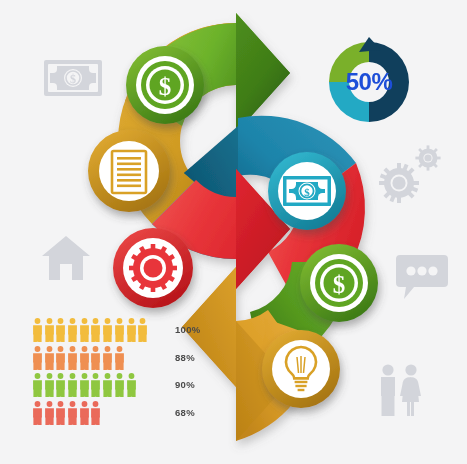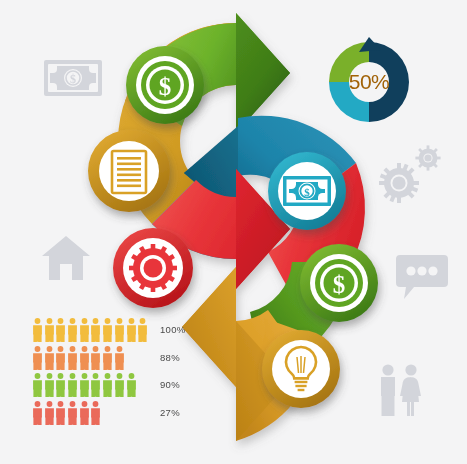--- a/index.html
+++ b/index.html
@@ -10,27 +10,27 @@
     font-family:"Liberation Sans", sans-serif;
     overflow:hidden;
     position:relative;
   }
   #stage{position:absolute;left:0;top:0;width:467px;height:464px;}
   .layer{position:absolute;left:0;top:0;width:467px;height:464px;}
   .donut-wrap{position:absolute;left:323px;top:36px;width:92px;height:92px;}
   .donut-label{
     position:absolute;left:0;top:0;width:92px;height:92px;
     display:flex;align-items:center;justify-content:center;
-    font-size:21px;font-weight:normal;color:#a16207;
+    font-size:24px;font-weight:bold;color:#1d4ed8;
     letter-spacing:-0.5px;
   }
   .people-chart{position:absolute;left:32px;top:316px;width:160px;height:124px;}
   .prow{position:absolute;left:0;display:flex;align-items:flex-end;height:26px;}
   .plabel{
-    position:absolute;left:128px;font-size:9.5px;font-weight:normal;
+    position:absolute;left:143px;font-size:9.5px;font-weight:bold;
     color:#4a4a4a;letter-spacing:0.3px;
   }
 </style>
 </head>
 <body>
 
 <div id="stage">
 
   <svg class="layer" width="467" height="464" viewBox="0 0 467 464" aria-hidden="true">
     <g fill="#d3d5db">
@@ -606,17 +606,17 @@
             <rect x="1.4" y="15.6" width="3.4" height="8.4" fill="#ea6a5a"></rect>
             <rect x="6.2" y="15.6" width="3.4" height="8.4" fill="#ea6a5a"></rect>
           </svg>
           <svg width="11" height="24" viewBox="0 0 11 24" style="margin-right: 0.7px;">
             <circle cx="5.5" cy="3" r="2.9" fill="#ea6a5a"></circle>
             <path d="M1.1 7.2 h8.8 v9.2 h-2.3 v7.4 h-4.2 v-7.4 h-2.3 z" fill="#ea6a5a"></path>
             <rect x="1.4" y="15.6" width="3.4" height="8.4" fill="#ea6a5a"></rect>
             <rect x="6.2" y="15.6" width="3.4" height="8.4" fill="#ea6a5a"></rect>
           </svg>
         </div>
-        <div class="plabel" style="top: 90.5px;">27%</div>
+        <div class="plabel" style="top: 90.5px;">68%</div>
       </div>
   </div>
 
 </div>
 
 </body></html>

